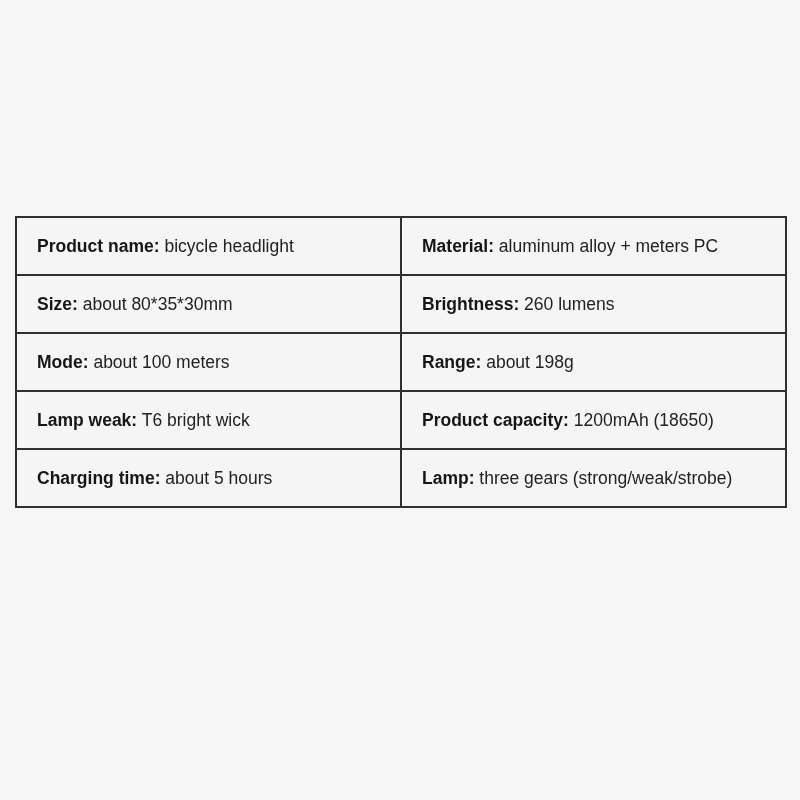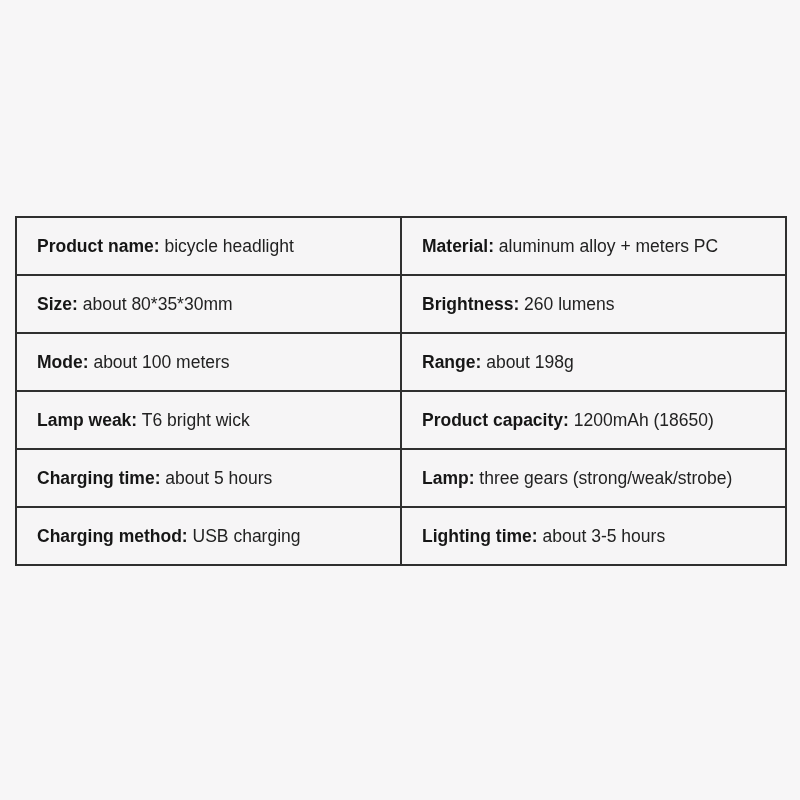--- a/index.html
+++ b/index.html
@@ -60,18 +60,14 @@
       <td><span class="spec-label">Range:</span><span class="spec-value"> about 198g</span></td>
     </tr>
     <tr>
       <td><span class="spec-label">Lamp weak:</span><span class="spec-value"> T6 bright wick</span></td>
       <td><span class="spec-label">Product capacity:</span><span class="spec-value"> 1200mAh (18650)</span></td>
     </tr>
     <tr>
       <td><span class="spec-label">Charging time:</span><span class="spec-value"> about 5 hours</span></td>
       <td><span class="spec-label">Lamp:</span><span class="spec-value"> three gears (strong/weak/strobe)</span></td>
     </tr>
-    <tr>
-      <td><span class="spec-label">Charging method:</span><span class="spec-value"> USB charging</span></td>
-      <td><span class="spec-label">Lighting time:</span><span class="spec-value"> about 3-5 hours</span></td>
-    </tr>
   </tbody>
 </table>
 
 </body></html>

